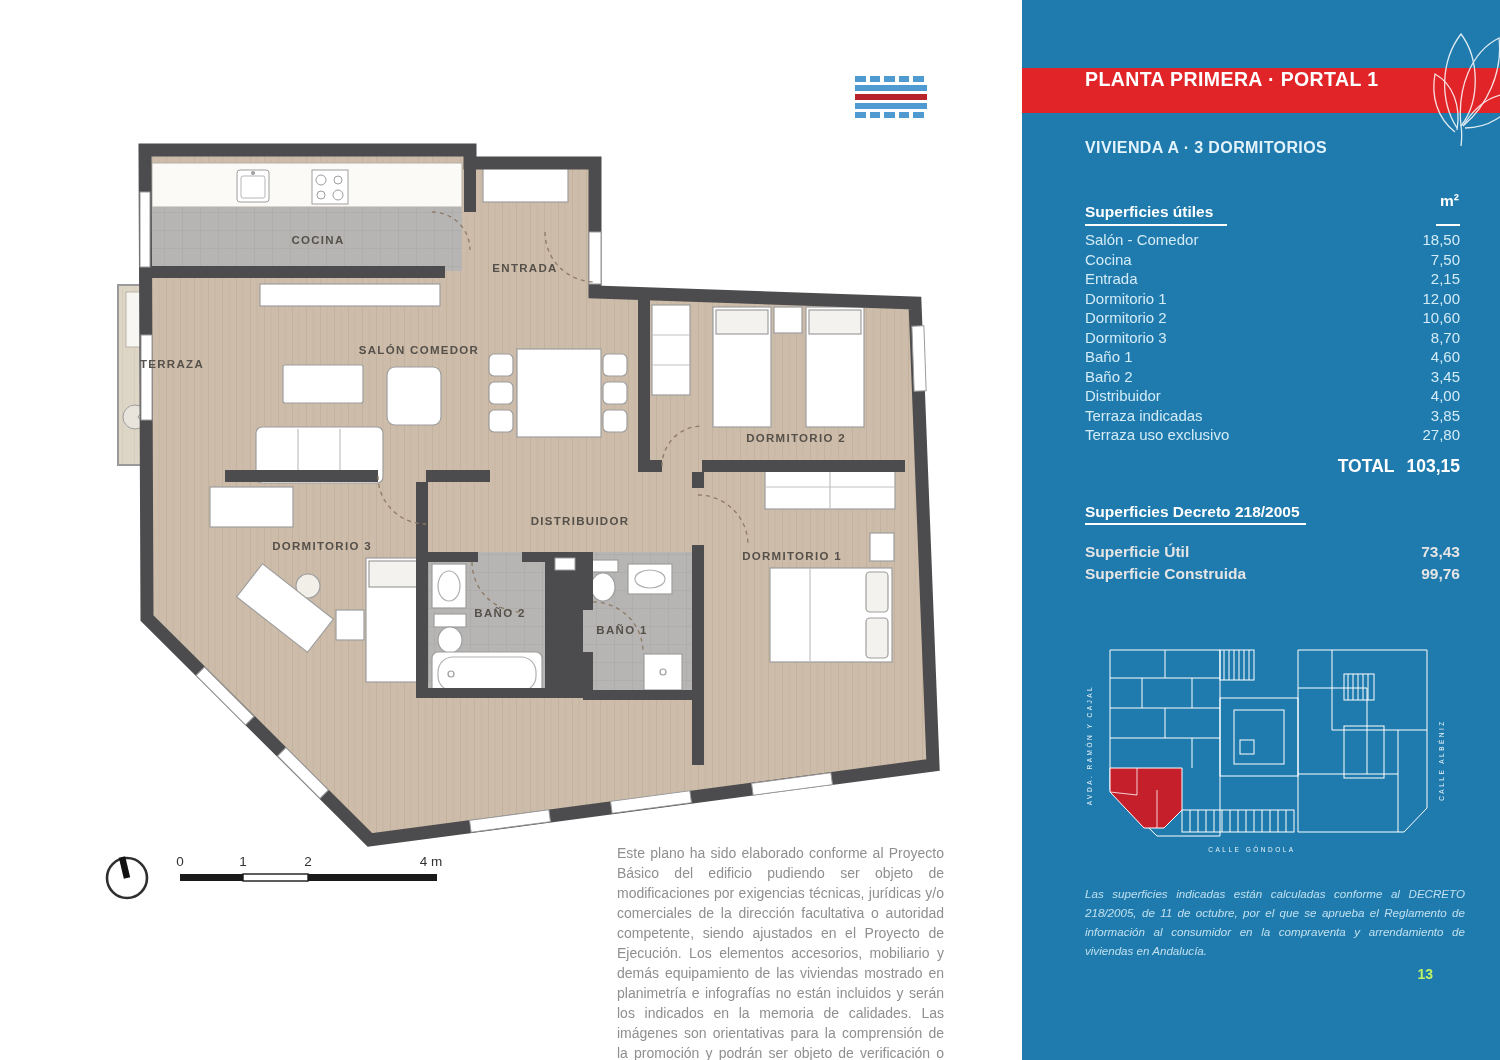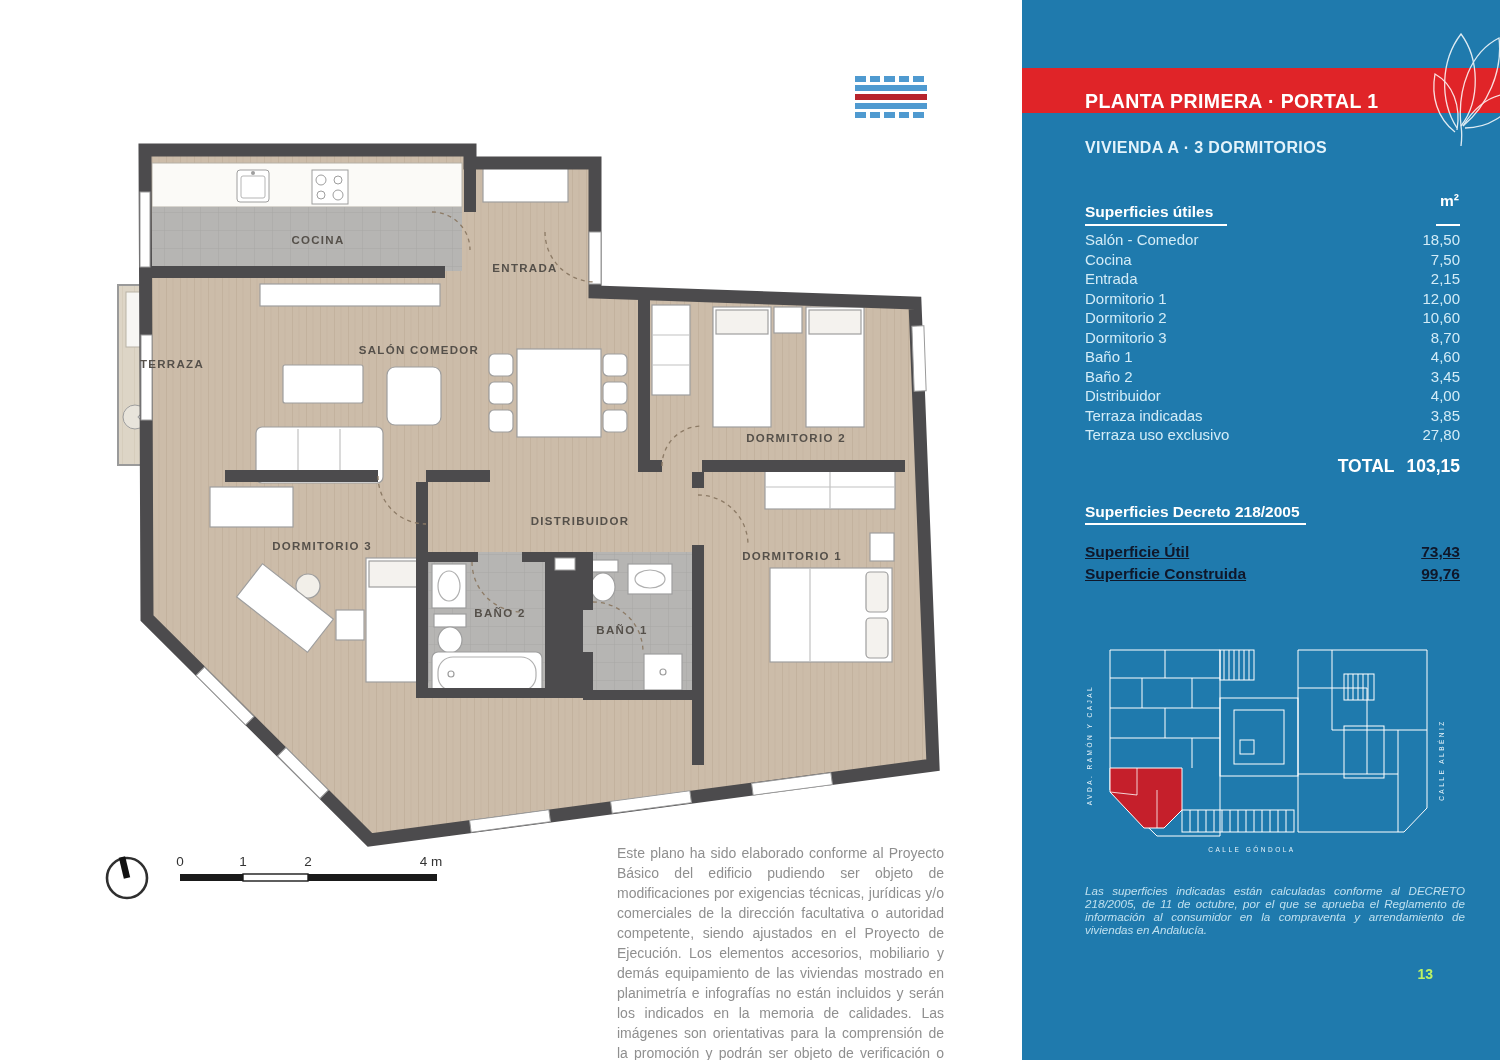--- a/index.html
+++ b/index.html
@@ -29,40 +29,40 @@
     letter-spacing:-1px;font-weight:500;}
   .promar .brand-sub{position:absolute;left:49px;top:41px;font-size:21px;color:#4e4e4e;}
   .promar .sphere{position:absolute;left:97px;top:21px;}
 
   .disclaimer{position:absolute;left:617px;top:843px;width:327px;
     font-size:14px;line-height:20px;color:#8f8f8f;text-align:justify;}
 
   
   .sidebar{position:absolute;left:1022px;top:0;width:478px;height:1060px;background:var(--blue);color:#fff;}
   .banner{position:absolute;left:0;top:68px;width:478px;height:45px;background:var(--red);
-    display:flex;align-items:flex-end;padding-left:63px;z-index:1;}
+    display:flex;align-items:flex-start;padding-left:63px;z-index:1;}
   .banner h1{font-size:19.5px;font-weight:bold;letter-spacing:.4px;color:#fff;}
   .flower{position:absolute;right:0;top:0;z-index:2;}
   .subtitle{position:absolute;left:63px;top:139px;font-size:16px;font-weight:bold;
     letter-spacing:.4px;color:#e3f3fb;}
   .surf-head{position:absolute;left:63px;top:192px;width:375px;display:flex;
     justify-content:space-between;align-items:flex-end;font-weight:bold;font-size:15.5px;}
   .surf-head .t{border-bottom:2px solid #fff;padding:0 14px 3px 0;}
   .surf-head .u{border-bottom:2px solid #fff;padding:0 1px 14px 4px;}
   .surf-list{position:absolute;left:63px;top:230px;width:375px;}
   .s-row{display:flex;justify-content:space-between;font-size:15px;line-height:19.5px;color:#d3ecf7;}
   .total-row{position:absolute;left:63px;top:456px;width:375px;display:flex;
     justify-content:flex-end;gap:12px;font-size:17.5px;font-weight:bold;color:#fff;}
   .decreto-title{position:absolute;left:63px;top:503px;font-size:15.5px;font-weight:bold;}
   .decreto-title span{border-bottom:2px solid #fff;padding:0 6px 3px 0;text-align:right;}
   .decreto-rows{position:absolute;left:63px;top:541px;width:375px;font-weight:bold;}
-  .d-row{display:flex;justify-content:space-between;font-size:15.5px;line-height:22px;color:#0f172a;text-decoration:underline;}
+  .d-row{display:flex;justify-content:space-between;font-size:15.5px;line-height:22px;color:#e5e5e5;}
   .siteplan-svg{position:absolute;left:60px;top:640px;}
   .legal{position:absolute;left:63px;top:884px;width:380px;font-style:italic;
-    font-size:11.6px;line-height:13px;color:#bfe0ef;text-align:justify;}
+    font-size:11.6px;line-height:19px;color:#bfe0ef;text-align:justify;}
   .pagenum{position:absolute;right:67px;top:966px;font-size:14px;font-weight:bold;color:#bef264;}
 
   svg text{font-family:"Liberation Sans", sans-serif;}
   .rlabel{fill:var(--ink);font-size:11.5px;font-weight:bold;letter-spacing:1.3px;}
 </style>
 </head>
 <body>
 
 <div class="canvas">
 

